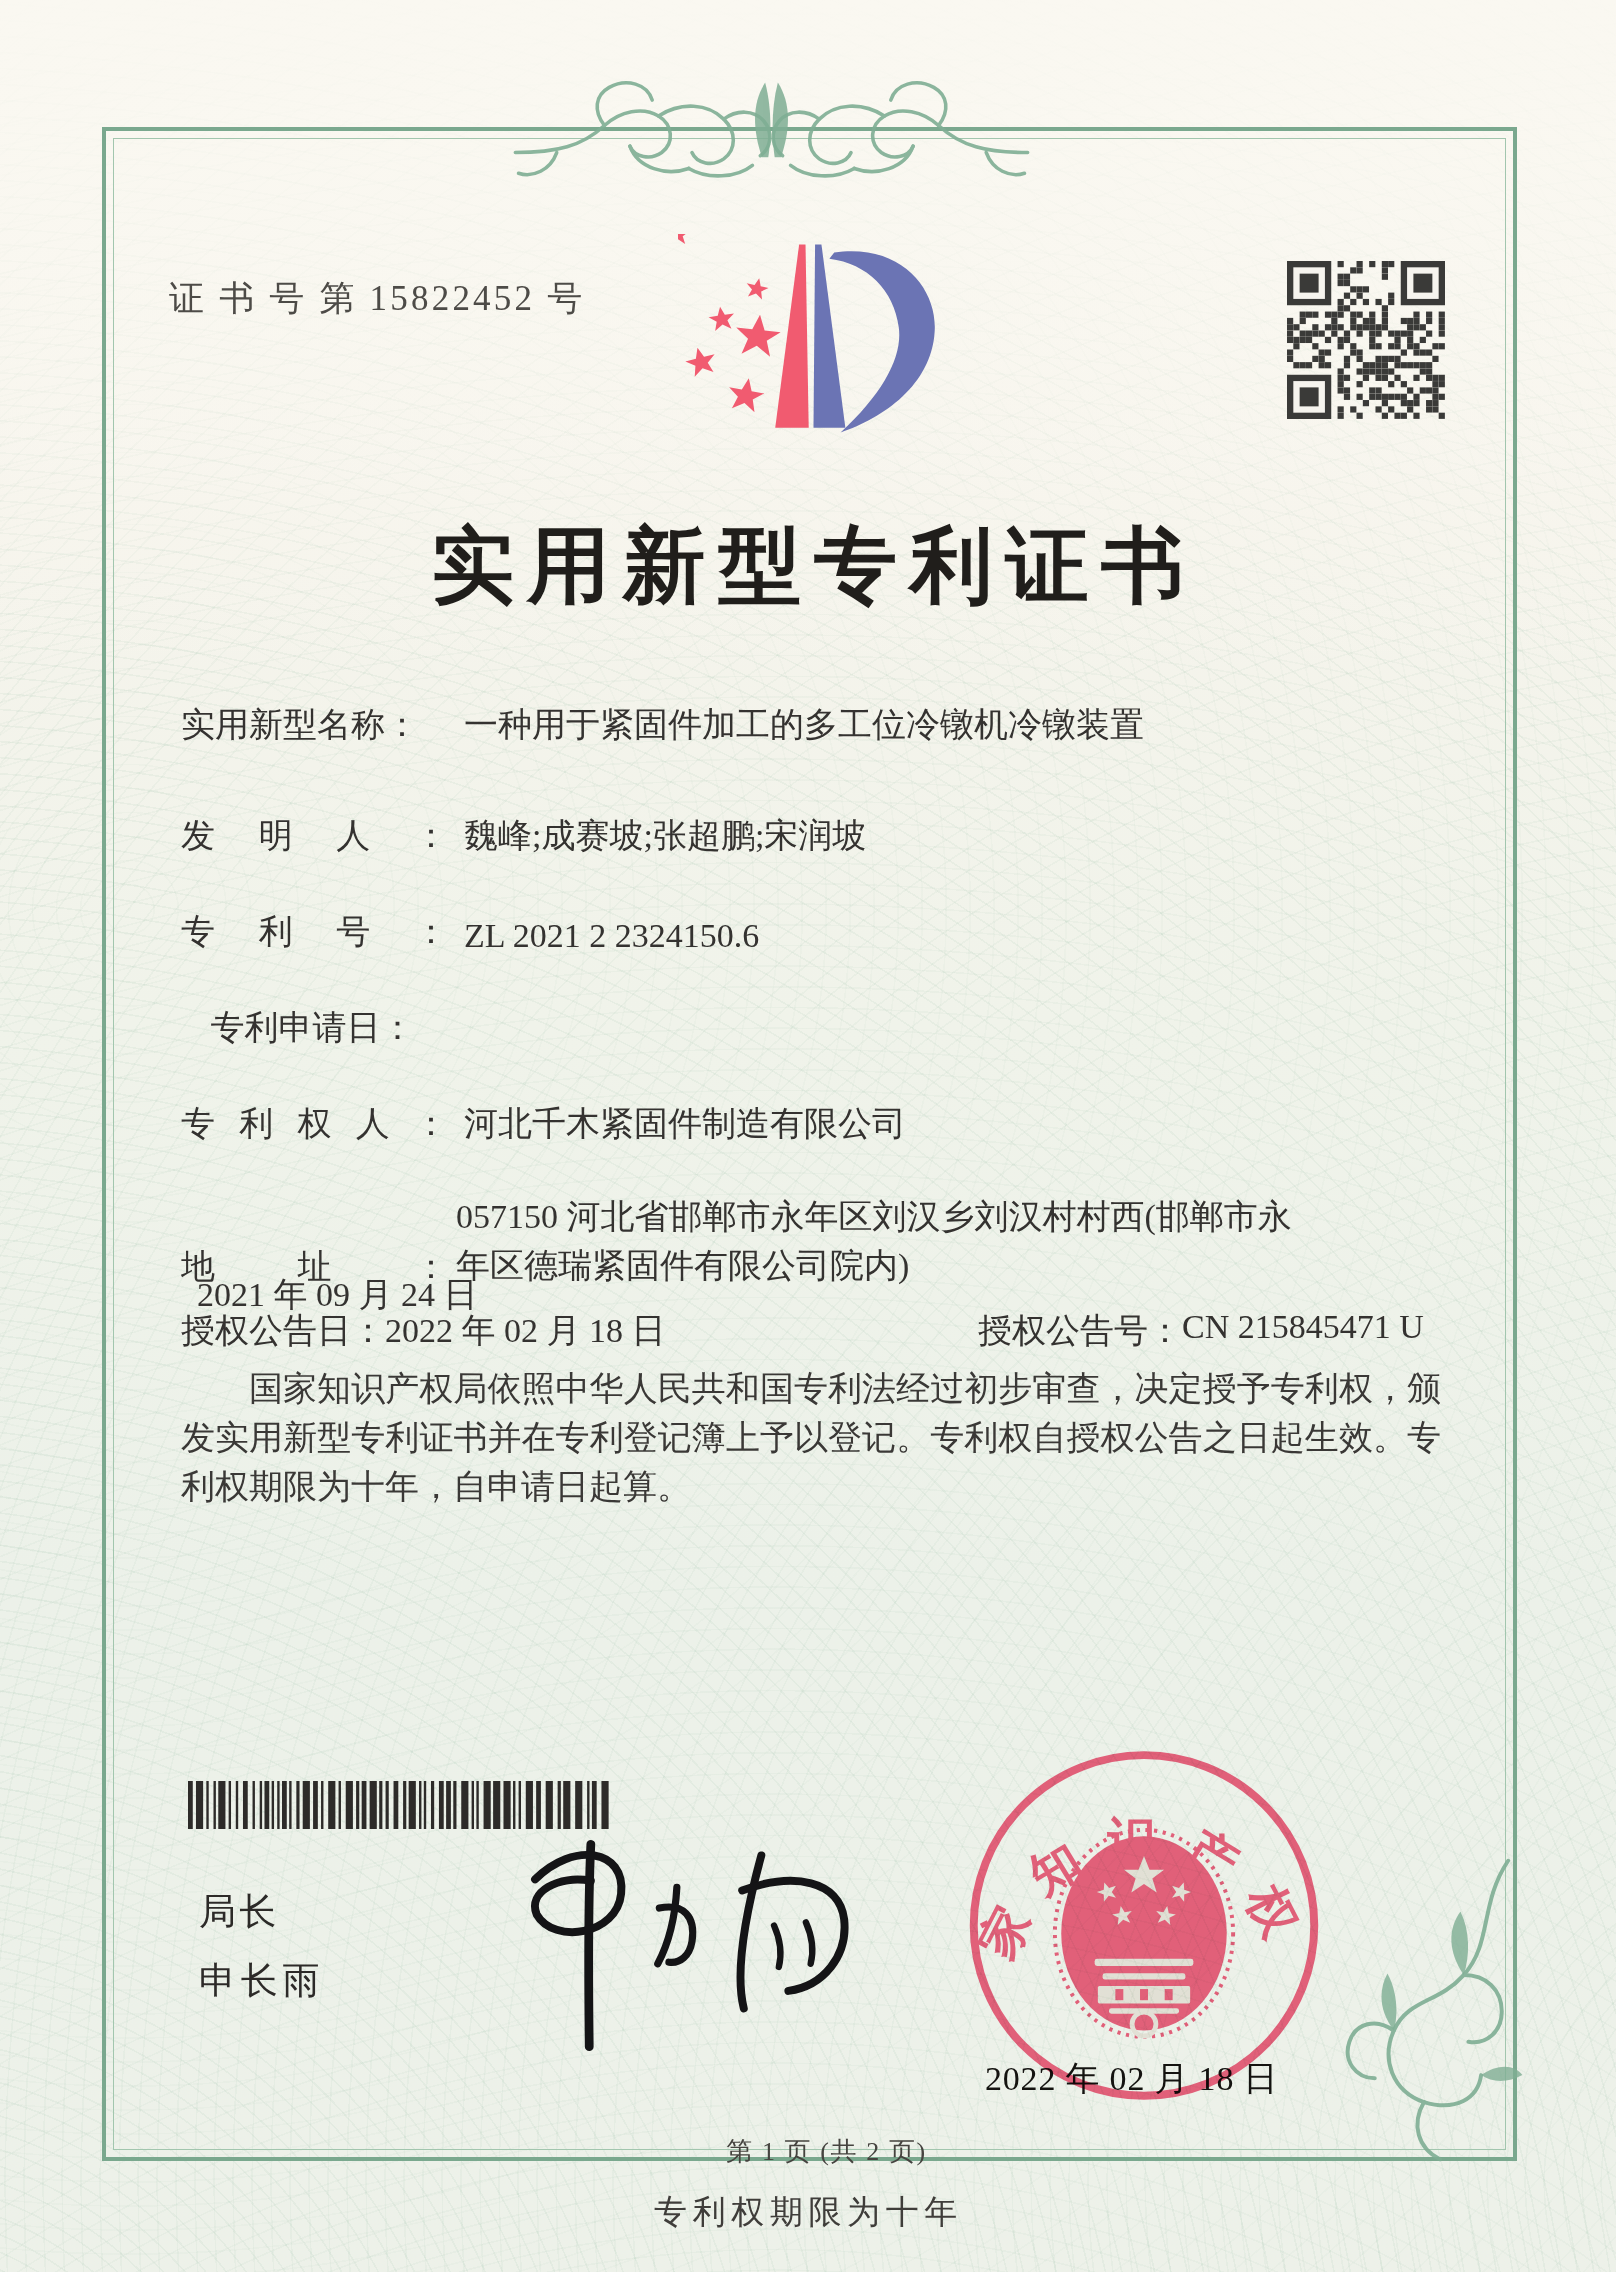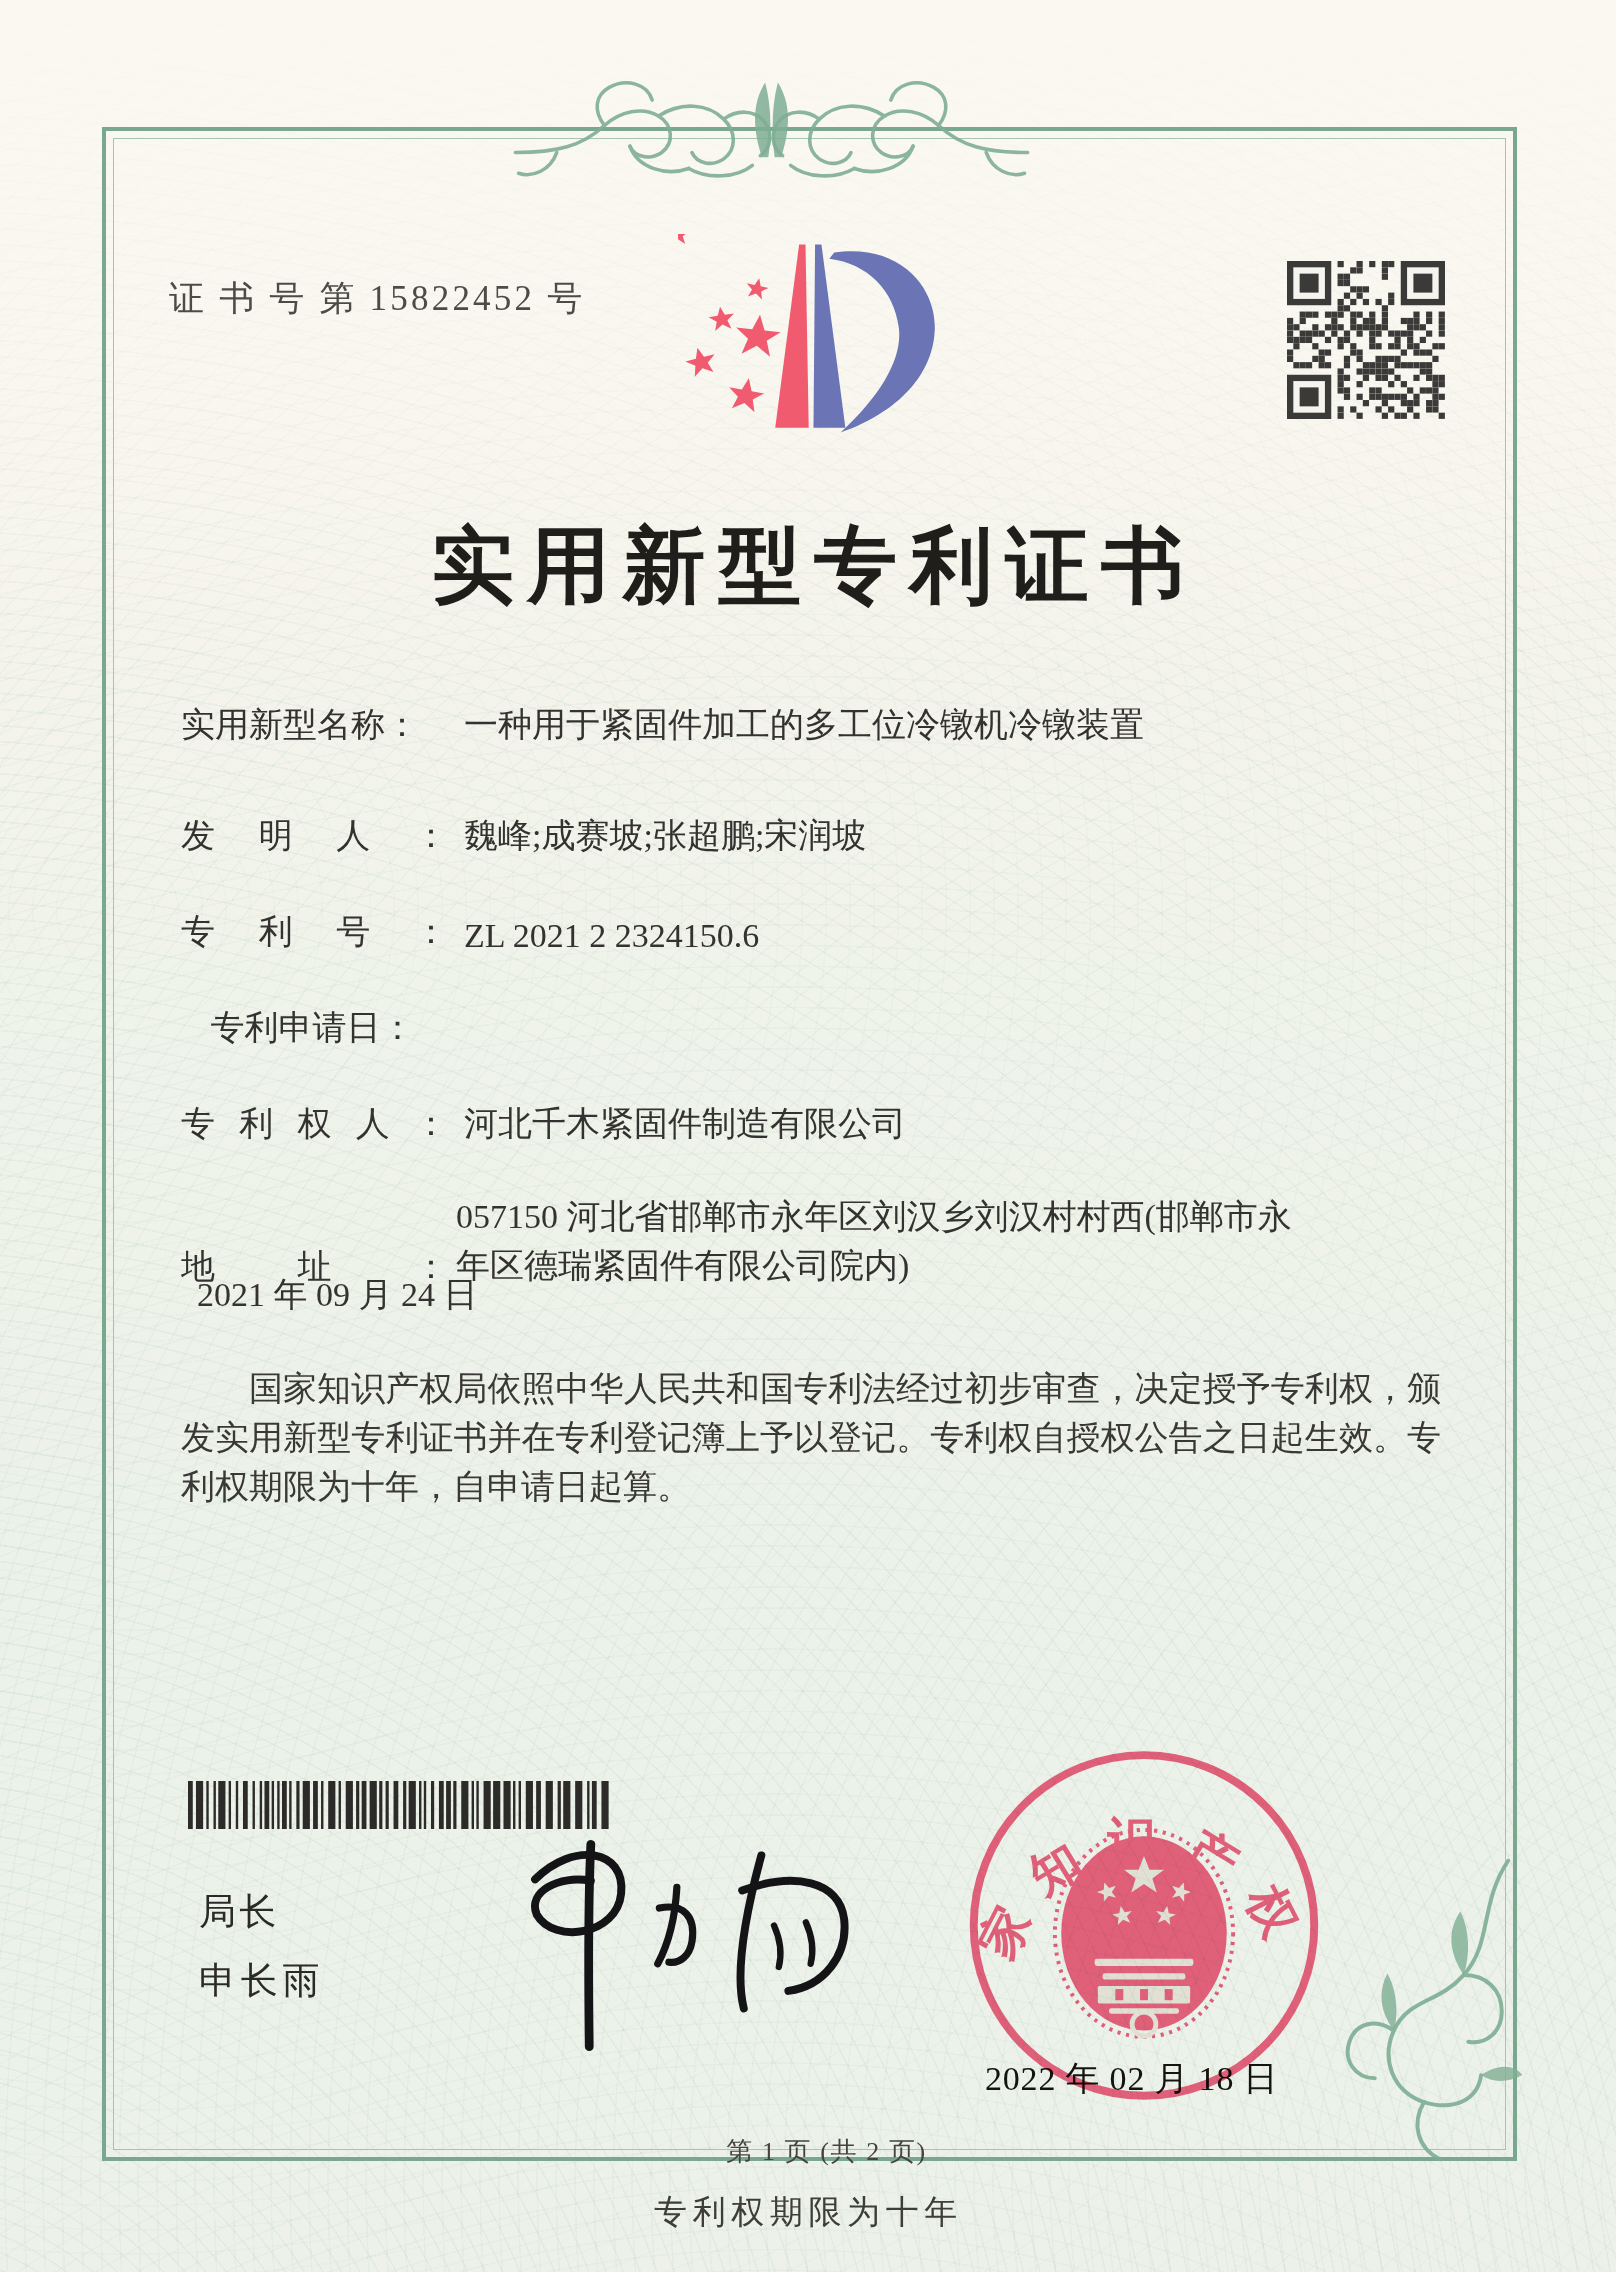--- a/index.html
+++ b/index.html
@@ -375,20 +375,30 @@
   </div>
   <div class="row row-patentee">
     <span class="lab spread">专利权人：</span>
     <span class="val">河北千木紧固件制造有限公司</span>
   </div>
   <div class="row row-address">
     <span class="lab spread">地址：</span>
     <span class="val2"><span>057150 河北省邯郸市永年区刘汉乡刘汉村村西(邯郸市永</span><br>
       <span>年区德瑞紧固件有限公司院内)</span></span>
   </div>
+  <div class="row row-grant">
+    <span class="cell">
+      <span>授权公告日：</span>
+      <span>2022 年 02 月 18 日</span>
+    </span>
+    <span class="grant2 cell">
+      <span>授权公告号：</span>
+      <span>CN 215845471 U</span>
+    </span>
+  </div>
 
   <div class="para para1">国家知识产权局依照中华人民共和国专利法经过初步审查，决定授予专利权，颁发实用新型专利证书并在专利登记簿上予以登记。专利权自授权公告之日起生效。专利权期限为十年，自申请日起算。</div>
 
   <svg class="barcode" id="barcode" viewBox="0 0 536 60" preserveAspectRatio="none">
       <rect x="0" y="0" width="6" height="60" fill="#2d2b29"></rect>
       <rect x="10" y="0" width="9" height="60" fill="#2d2b29"></rect>
       <rect x="23" y="0" width="3" height="60" fill="#2d2b29"></rect>
       <rect x="32" y="0" width="3" height="60" fill="#2d2b29"></rect>
       <rect x="38" y="0" width="9" height="60" fill="#2d2b29"></rect>
       <rect x="51" y="0" width="3" height="60" fill="#2d2b29"></rect>

